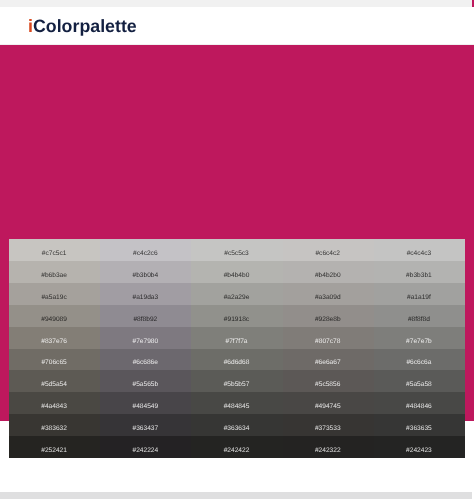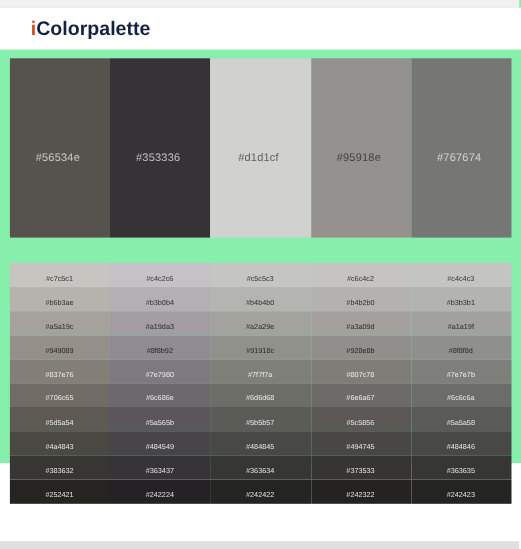--- a/index.html
+++ b/index.html
@@ -13,21 +13,21 @@
     background: #ffffff;
     font-family: "Liberation Sans", sans-serif;
     overflow: hidden;
     -webkit-font-smoothing: antialiased;
     text-rendering: geometricPrecision;
   }
   #page {
     position: relative;
     width: 474px;
     height: 421px;
-    background: #86efac;
+    background: #be185d;
   }
   .top-edge {
     position: absolute;
     left: 0; top: 0;
     width: 472px; height: 7px;
     background: #f1f1f1;
   }
   .bottom-edge {
     position: absolute;
     left: 0; top: 492px;
@@ -118,37 +118,20 @@
 </head>
 <body>
 
 <div id="page">
   <div class="top-edge"></div>
 
   <div class="header">
     <div class="logo"><span class="i">i</span><span>Colorpalette</span></div>
   </div>
 
-  <div class="swatch-panel">
-      <div class="swatch dark" style="background: rgb(86, 83, 78);">
-        <div class="swatch-label">#56534e</div>
-      </div>
-      <div class="swatch dark" style="background: rgb(53, 51, 54);">
-        <div class="swatch-label">#353336</div>
-      </div>
-      <div class="swatch" style="background: rgb(209, 209, 207);">
-        <div class="swatch-label">#d1d1cf</div>
-      </div>
-      <div class="swatch" style="background: rgb(149, 145, 142);">
-        <div class="swatch-label">#95918e</div>
-      </div>
-      <div class="swatch dark" style="background: rgb(118, 118, 116);">
-        <div class="swatch-label">#767674</div>
-      </div>
-    </div>
 
   <div class="grid">
       <div class="grid-row">
         <div class="cell" style="background: rgb(199, 197, 193);">
           <span class="cell-label">#c7c5c1</span>
         </div>
         <div class="cell" style="background: rgb(196, 194, 198);">
           <span class="cell-label">#c4c2c6</span>
         </div>
         <div class="cell" style="background: rgb(197, 197, 195);">

